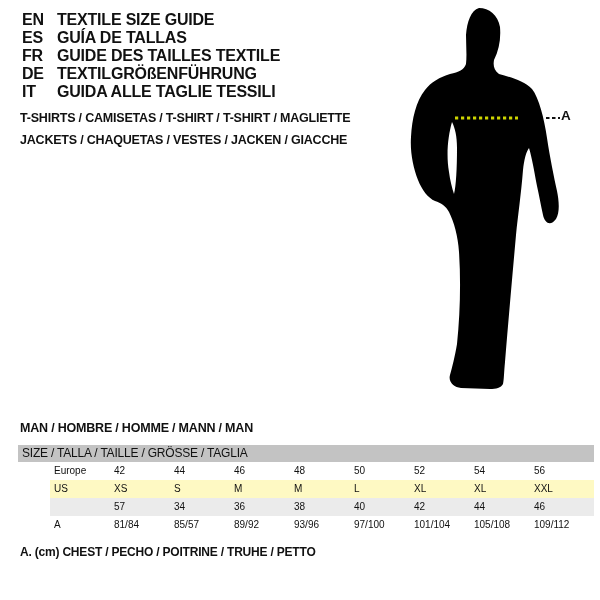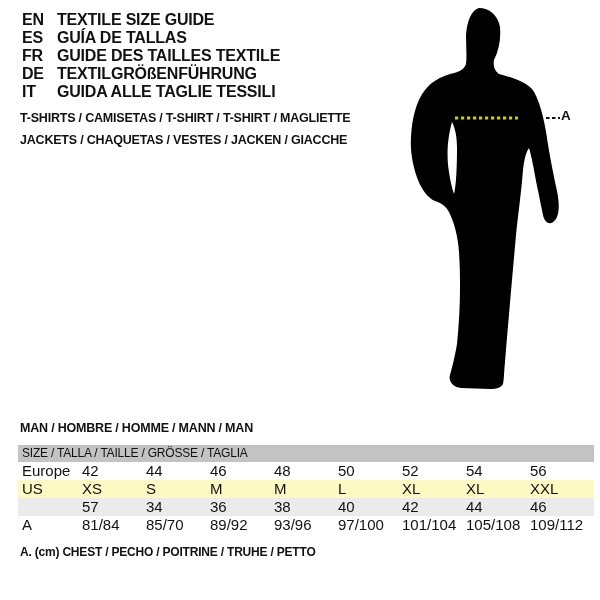--- a/index.html
+++ b/index.html
@@ -16,21 +16,21 @@
   .category-line{height:21.5px;line-height:21.5px;font-size:12.5px;font-weight:bold;letter-spacing:-0.2px;white-space:nowrap;}
   
   .figure{position:absolute;left:398px;top:5px;width:185px;height:392px;}
   .figure svg{display:block;width:185px;height:392px;}
   .measure-label{position:absolute;left:163px;top:103px;font-size:13.5px;font-weight:600;}
   
   .section-title{position:absolute;left:20px;top:421px;font-size:12.5px;font-weight:bold;letter-spacing:-0.2px;}
   
   .size-table{position:absolute;left:18px;top:445px;width:576px;}
   .table-header{height:17px;line-height:17px;font-size:12px;padding-left:4px;letter-spacing:-0.2px;}
-  .t-row{display:grid;grid-template-columns:64px repeat(8,1fr);height:18px;line-height:18px;font-size:15px;}
+  .t-row{display:grid;grid-template-columns:64px repeat(8,1fr);height:18px;line-height:18px;font-size:10px;margin-left:32px;}
   .t-label{text-align:left;padding-left:4px;}
   .t-cell{text-align:left;}
   
   .footnote{position:absolute;left:20px;top:545px;font-size:12px;font-weight:bold;letter-spacing:-0.2px;}
 </style>
 </head>
 <body style="color: rgb(17, 17, 17);">
 
 <div class="canvas">
 
@@ -141,21 +141,21 @@
           <span class="t-cell">36</span>
           <span class="t-cell">38</span>
           <span class="t-cell">40</span>
           <span class="t-cell">42</span>
           <span class="t-cell">44</span>
           <span class="t-cell">46</span>
         </div>
         <div class="t-row">
           <span class="t-label">A</span>
           <span class="t-cell">81/84</span>
-          <span class="t-cell">85/70</span>
+          <span class="t-cell">85/57</span>
           <span class="t-cell">89/92</span>
           <span class="t-cell">93/96</span>
           <span class="t-cell">97/100</span>
           <span class="t-cell">101/104</span>
           <span class="t-cell">105/108</span>
           <span class="t-cell">109/112</span>
         </div>
       </div>
   </div>
 

